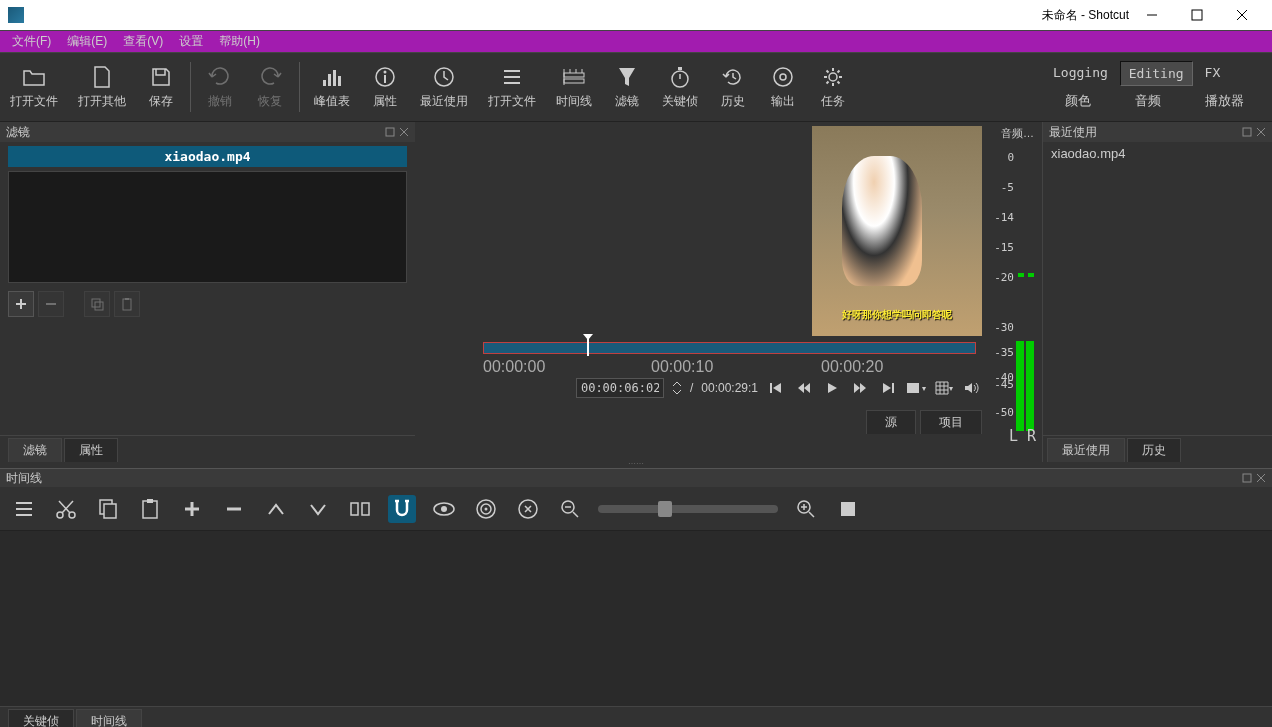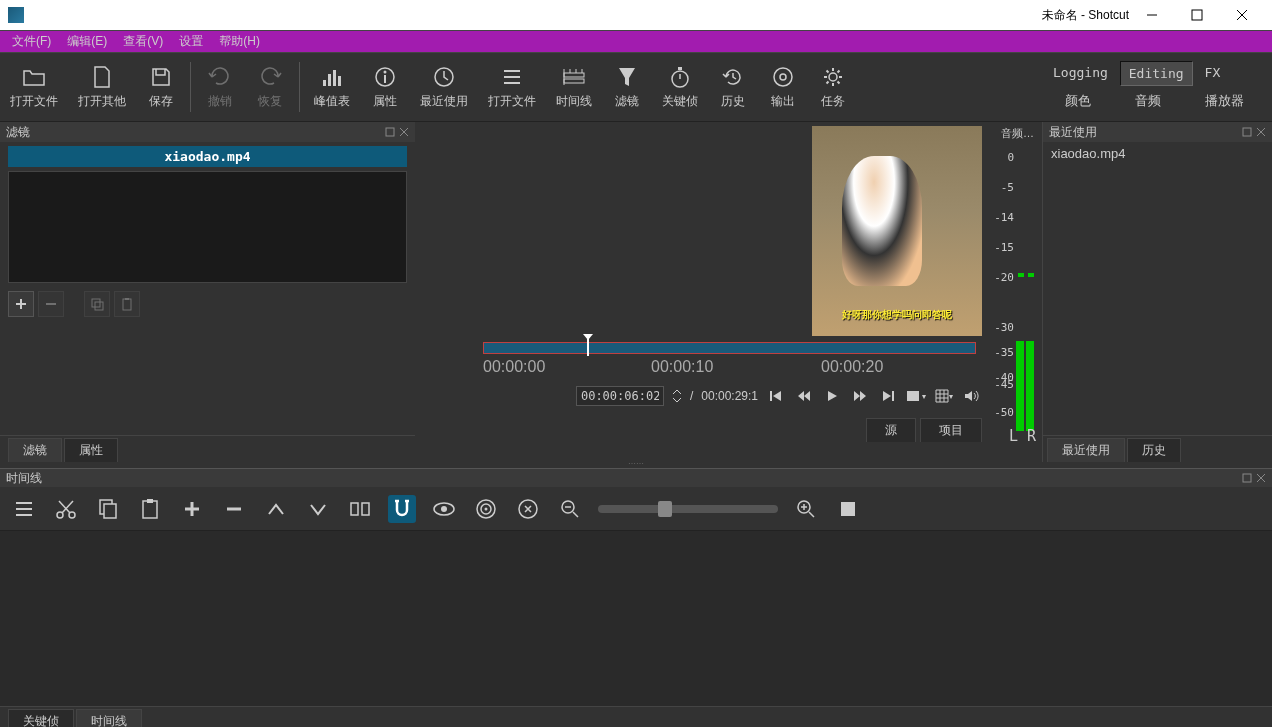--- a/index.html
+++ b/index.html
@@ -42,21 +42,21 @@
 .centerpanel { flex: 1; display: flex; flex-direction: column; align-items: flex-end; padding-top: 0; position: relative; }
 .videopreview { width: 170px; height: 210px; background: linear-gradient(180deg,#8a7a5a 0%,#9a8a6a 40%,#c0a070 100%); position: relative; margin-top: 4px; overflow: hidden; }
 .videopreview .person { position: absolute; top: 30px; left: 30px; width: 80px; height: 130px; background: radial-gradient(ellipse at 40% 20%, #f0d0b0 0%, #fff 30%, #333 50%, #f0c090 80%); border-radius: 40% 40% 20% 20%; }
 .videopreview .subtitle { position: absolute; bottom: 14px; left: 0; right: 0; text-align: center; color: #ffee33; font-size: 10px; font-weight: bold; text-shadow: 1px 1px 1px #000; }
 .scrubber { width: 505px; height: 40px; margin-top: 2px; position: relative; }
 .scrubber .track { position: absolute; top: 4px; left: 6px; right: 6px; height: 12px; background: #1a5a7a; border: 1px solid #c04040; }
 .scrubber .ruler { position: absolute; top: 18px; left: 6px; right: 6px; height: 20px; font-family: monospace; font-size: 16px; color: #aaa; }
 .scrubber .playhead { position: absolute; top: 0; left: 110px; width: 2px; height: 18px; background: #fff; }
 .scrubber .playhead::before { content: ''; position: absolute; top: -4px; left: -4px; width: 10px; height: 6px; background: #fff; clip-path: polygon(0 0, 100% 0, 50% 100%); }
 .scrubber .tlabel { position: absolute; top: 2px; }
-.timecontrols { display: flex; align-items: center; gap: 8px; margin-top: 8px; font-family: monospace; }
+.timecontrols { display: flex; align-items: center; gap: 8px; margin-top: 0; font-family: monospace; }
 .tcinput { background: #2a2a2a; border: 1px solid #555; padding: 2px 4px; color: #ccc; font-family: monospace; font-size: 12px; width: 88px; }
 .pbtn { width: 20px; height: 20px; display: flex; align-items: center; justify-content: center; cursor: pointer; }
 .srctabs { display: flex; gap: 4px; margin-top: 12px; }
 .stab { padding: 3px 18px; background: #2a2a2a; cursor: pointer; border: 1px solid #444; border-bottom: none; }
 
 .meterpanel { width: 60px; padding: 4px; position: relative; }
 .meterpanel .mhead { font-size: 11px; text-align: right; padding-right: 4px; }
 .meterscale { position: relative; height: 280px; margin-top: 10px; }
 .meterscale .mval { position: absolute; right: 24px; font-family: monospace; font-size: 11px; }
 .meterscale .mbar { position: absolute; right: 4px; bottom: 0; width: 8px; background: #0c0; }

